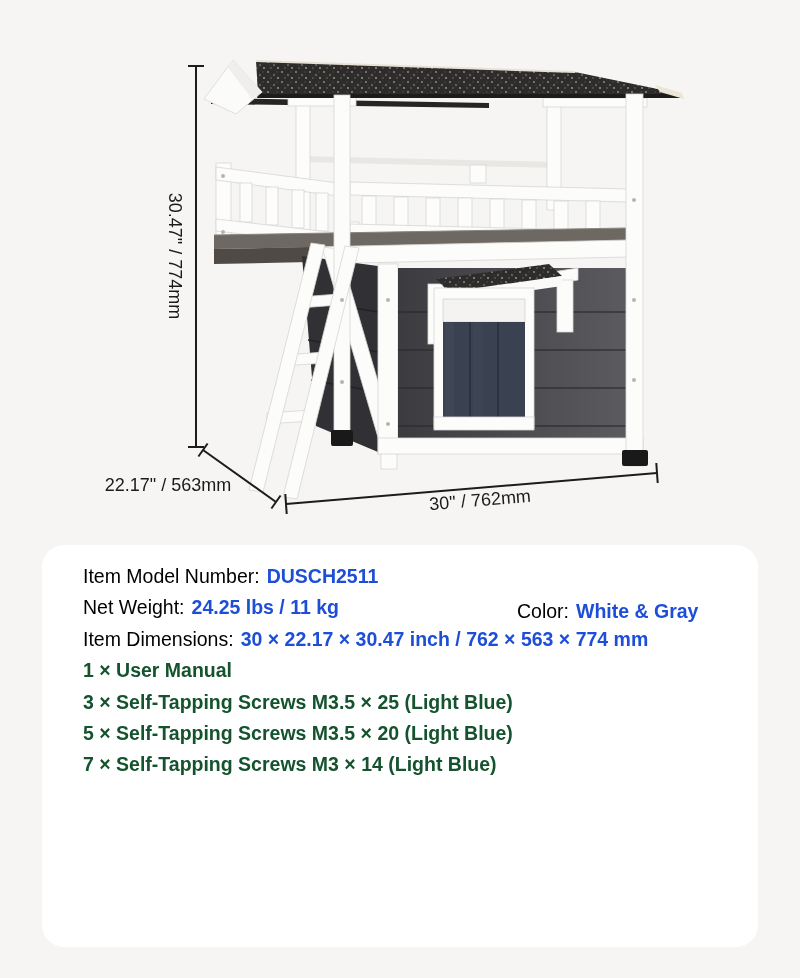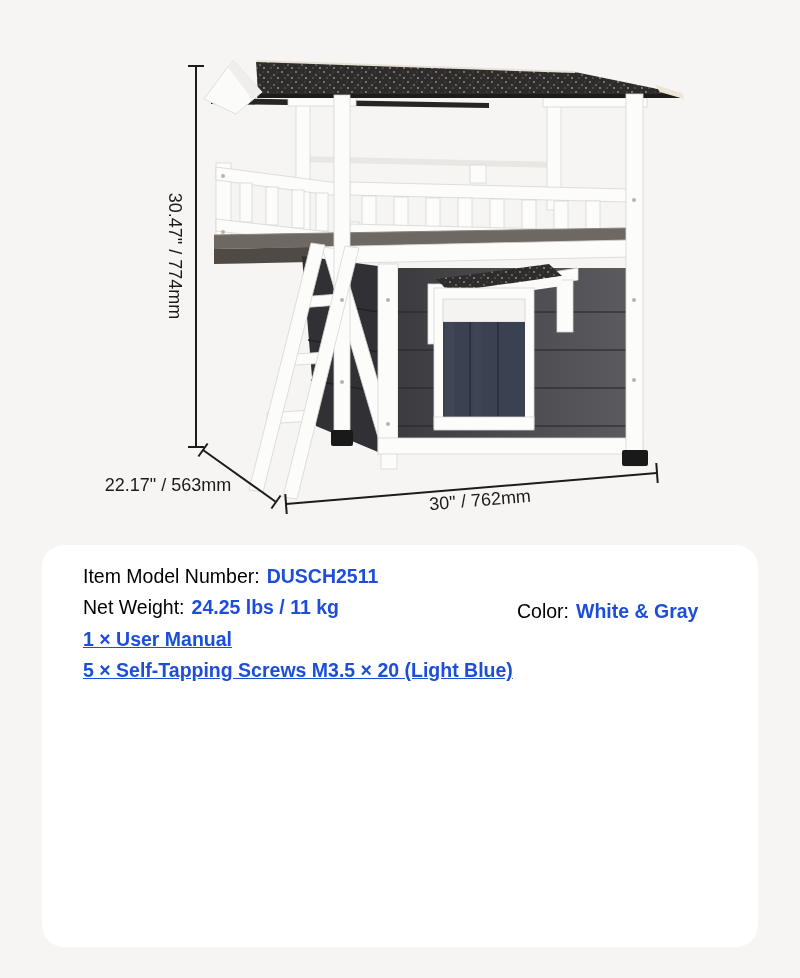--- a/index.html
+++ b/index.html
@@ -9,21 +9,21 @@
   .wood{fill:#fcfcfb;stroke:#d7d6d4;stroke-width:.8;}
   .dimline{stroke:#1c1c1c;stroke-width:2;fill:none;}
   .dimtext{font-family:"Liberation Sans",sans-serif;font-size:18px;font-weight:500;fill:#1b1b1b;}
   .spec-panel{position:absolute;left:42px;top:545px;width:716px;height:402px;background:#ffffff;
               border-radius:22px;box-sizing:border-box;padding:16px 24px 0 41px;
               font-size:19.5px;line-height:31.4px;color:#151515;}
   .spec-row{position:relative;white-space:nowrap;}
   .lbl{color:#000000;font-weight:400;margin-right:7px;}
   .val{color:#1d4ed8;font-weight:700;}
   .col2{position:absolute;left:434px;top:0;margin-top:35px;}
-  .acc{color:#1d4ed8;font-weight:700;text-decoration:underline;}
+  .acc{color:#14532d;font-weight:700;}
 </style>
 </head>
 <body>
 
 <div class="stage">
 
   <svg class="diagram-svg" width="800" height="545" viewBox="0 0 800 545">
     <defs>
       <pattern id="felt" width="14" height="10" patternUnits="userSpaceOnUse">
         <rect width="14" height="10" fill="#2d2c2b"></rect>
@@ -178,17 +178,22 @@
   </svg>
 
   <div class="spec-panel">
     <div class="spec-row">
       <span class="lbl">Item Model Number:</span><span class="val">DUSCH2511</span>
       <span class="col2"><span class="lbl">Color:</span><span class="val">White &amp; Gray</span></span>
     </div>
     <div class="spec-row">
       <span class="lbl">Net Weight:</span><span class="val">24.25 lbs / 11 kg</span>
     </div>
+    <div class="spec-row">
+      <span class="lbl">Item Dimensions:</span><span class="val">30 × 22.17 × 30.47 inch / 762 × 563 × 774 mm</span>
+    </div>
     <div class="spec-row acc">1 × User Manual</div>
+    <div class="spec-row acc">3 × Self-Tapping Screws M3.5 × 25 (Light Blue)</div>
     <div class="spec-row acc">5 × Self-Tapping Screws M3.5 × 20 (Light Blue)</div>
+    <div class="spec-row acc">7 × Self-Tapping Screws M3 × 14 (Light Blue)</div>
   </div>
 
 </div>
 
 </body></html>

